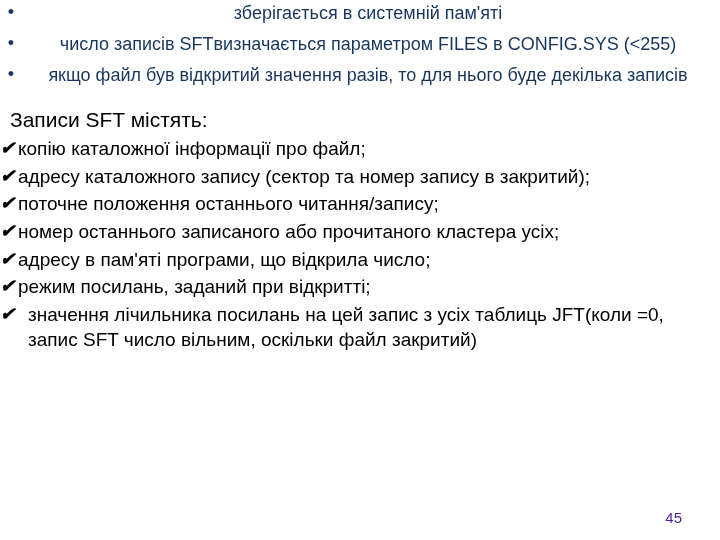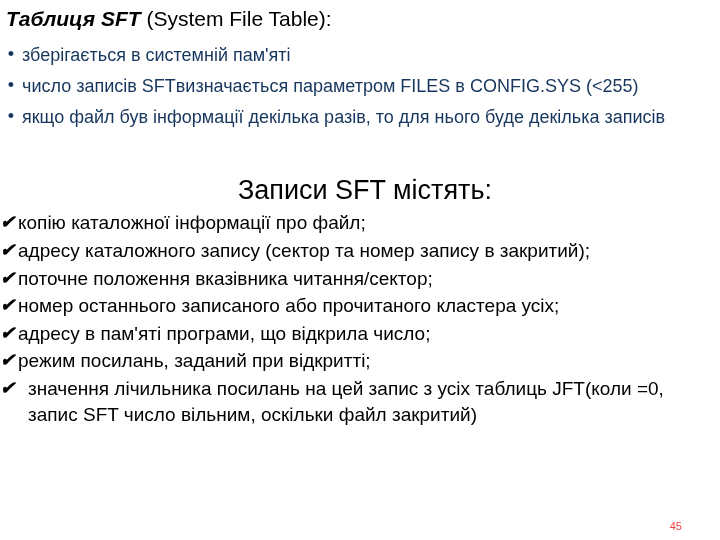--- a/index.html
+++ b/index.html
@@ -40,28 +40,28 @@
   }
   .dark-list .bul {
     width: 22px;
     flex: 0 0 22px;
     text-align: center;
     font-size: 18px;
     line-height: 1.4;
   }
   .dark-list .txt {
     flex: 1;
+    text-align: center;
   }
   .dark-list .wrap .txt {
     
   }
   .sub-title {
-    font-size: 27px;
-    margin: 44px 0 4px 10px;
-    text-align: center;
+    font-size: 21px;
+    margin: 19px 0 4px 10px;
   }
   .check-list {
     font-size: 19px;
     line-height: 1.35;
     margin-left: 0;
   }
   .check-list .row {
     display: flex;
     align-items: flex-start;
     margin-bottom: 2px;
@@ -79,63 +79,60 @@
     flex: 1;
     padding-right: 4px;
   }
   .check-list .indent .txt {
     padding-left: 10px;
   }
   .pagenum {
     position: absolute;
     right: 38px;
     bottom: 14px;
-    font-size: 11px;
-    color: #ef4444;
+    font-size: 15px;
+    color: #4c1d95;
     text-align: right;
   }
 </style>
 </head>
 <body>
 
 <div class="slide">
 
-  <div class="title">
-    <span class="bi">Таблиця SFT</span><span> (System File Table):</span>
-  </div>
 
   <div class="dark-list">
     <div class="row">
       <div class="bul">•</div>
       <div class="txt">зберігається в системній пам'яті</div>
     </div>
     <div class="row">
       <div class="bul">•</div>
       <div class="txt">число записів SFTвизначається параметром FILES в CONFIG.SYS (&lt;255)</div>
     </div>
     <div class="row wrap">
       <div class="bul">•</div>
-      <div class="txt">якщо файл був інформації декілька разів, то для нього буде декілька записів</div>
+      <div class="txt">якщо файл був відкритий значення разів, то для нього буде декілька записів</div>
     </div>
   </div>
 
   <div class="sub-title">Записи SFT містять:</div>
 
   <div class="check-list">
     <div class="row">
       <div class="chk">✔</div>
       <div class="txt">копію каталожної інформації про файл;</div>
     </div>
     <div class="row">
       <div class="chk">✔</div>
       <div class="txt">адресу каталожного запису (сектор та номер запису в закритий);</div>
     </div>
     <div class="row">
       <div class="chk">✔</div>
-      <div class="txt">поточне положення вказівника читання/сектор;</div>
+      <div class="txt">поточне положення останнього читання/запису;</div>
     </div>
     <div class="row">
       <div class="chk">✔</div>
       <div class="txt">номер останнього записаного або прочитаного кластера усіх;</div>
     </div>
     <div class="row">
       <div class="chk">✔</div>
       <div class="txt">адресу в пам'яті програми, що відкрила число;</div>
     </div>
     <div class="row">

